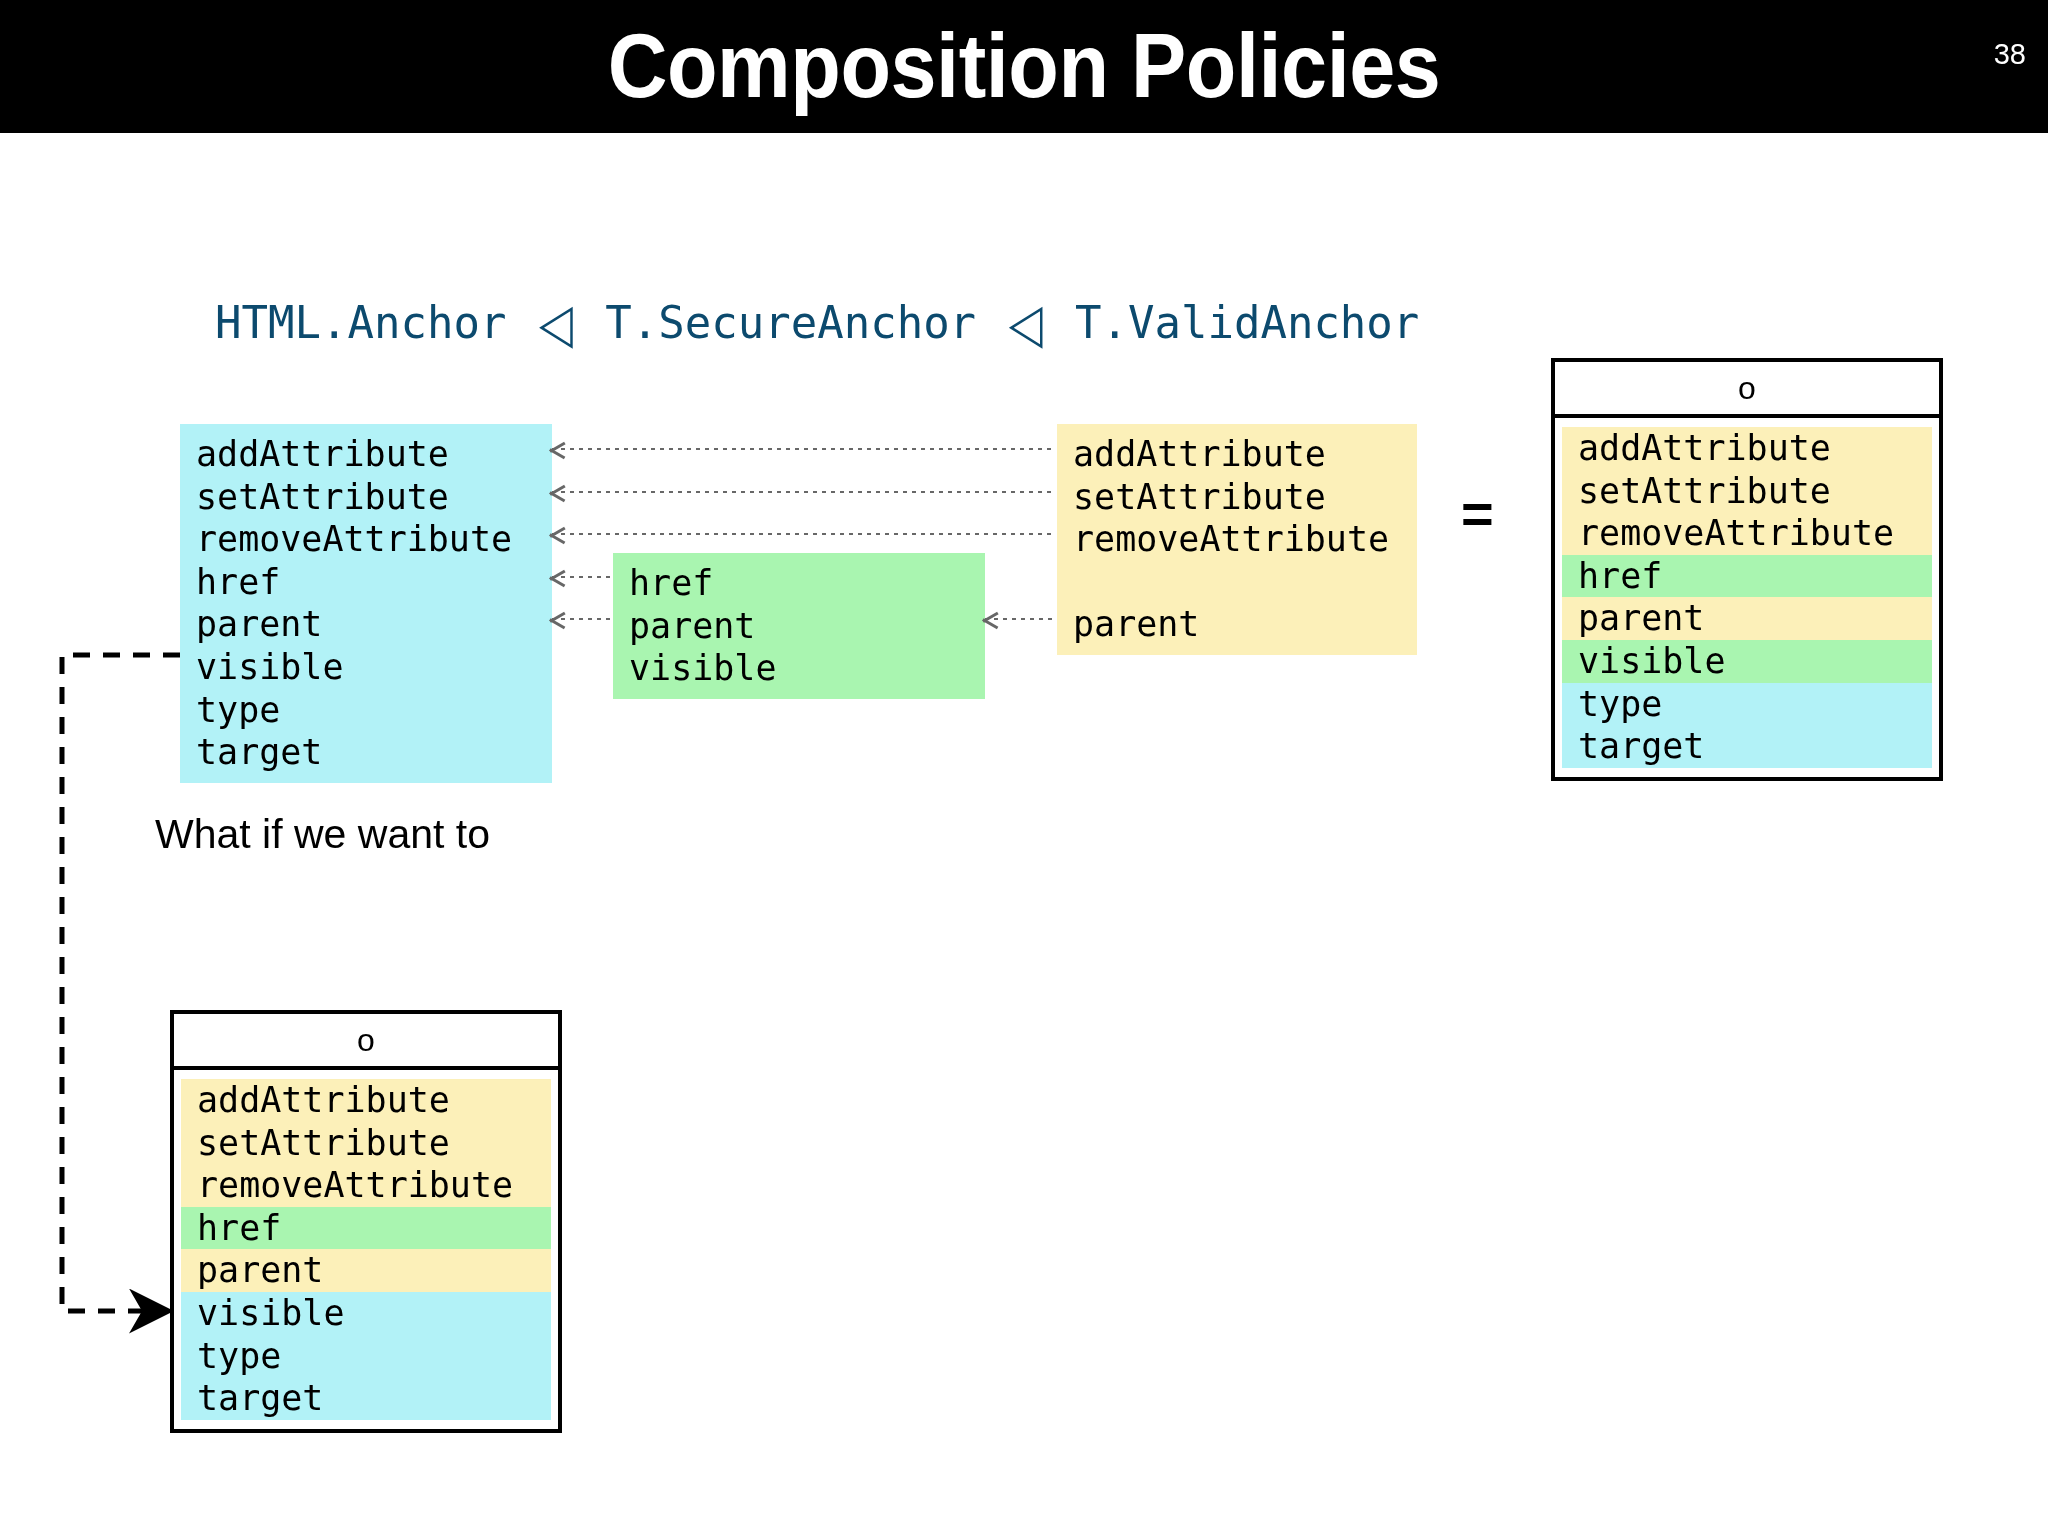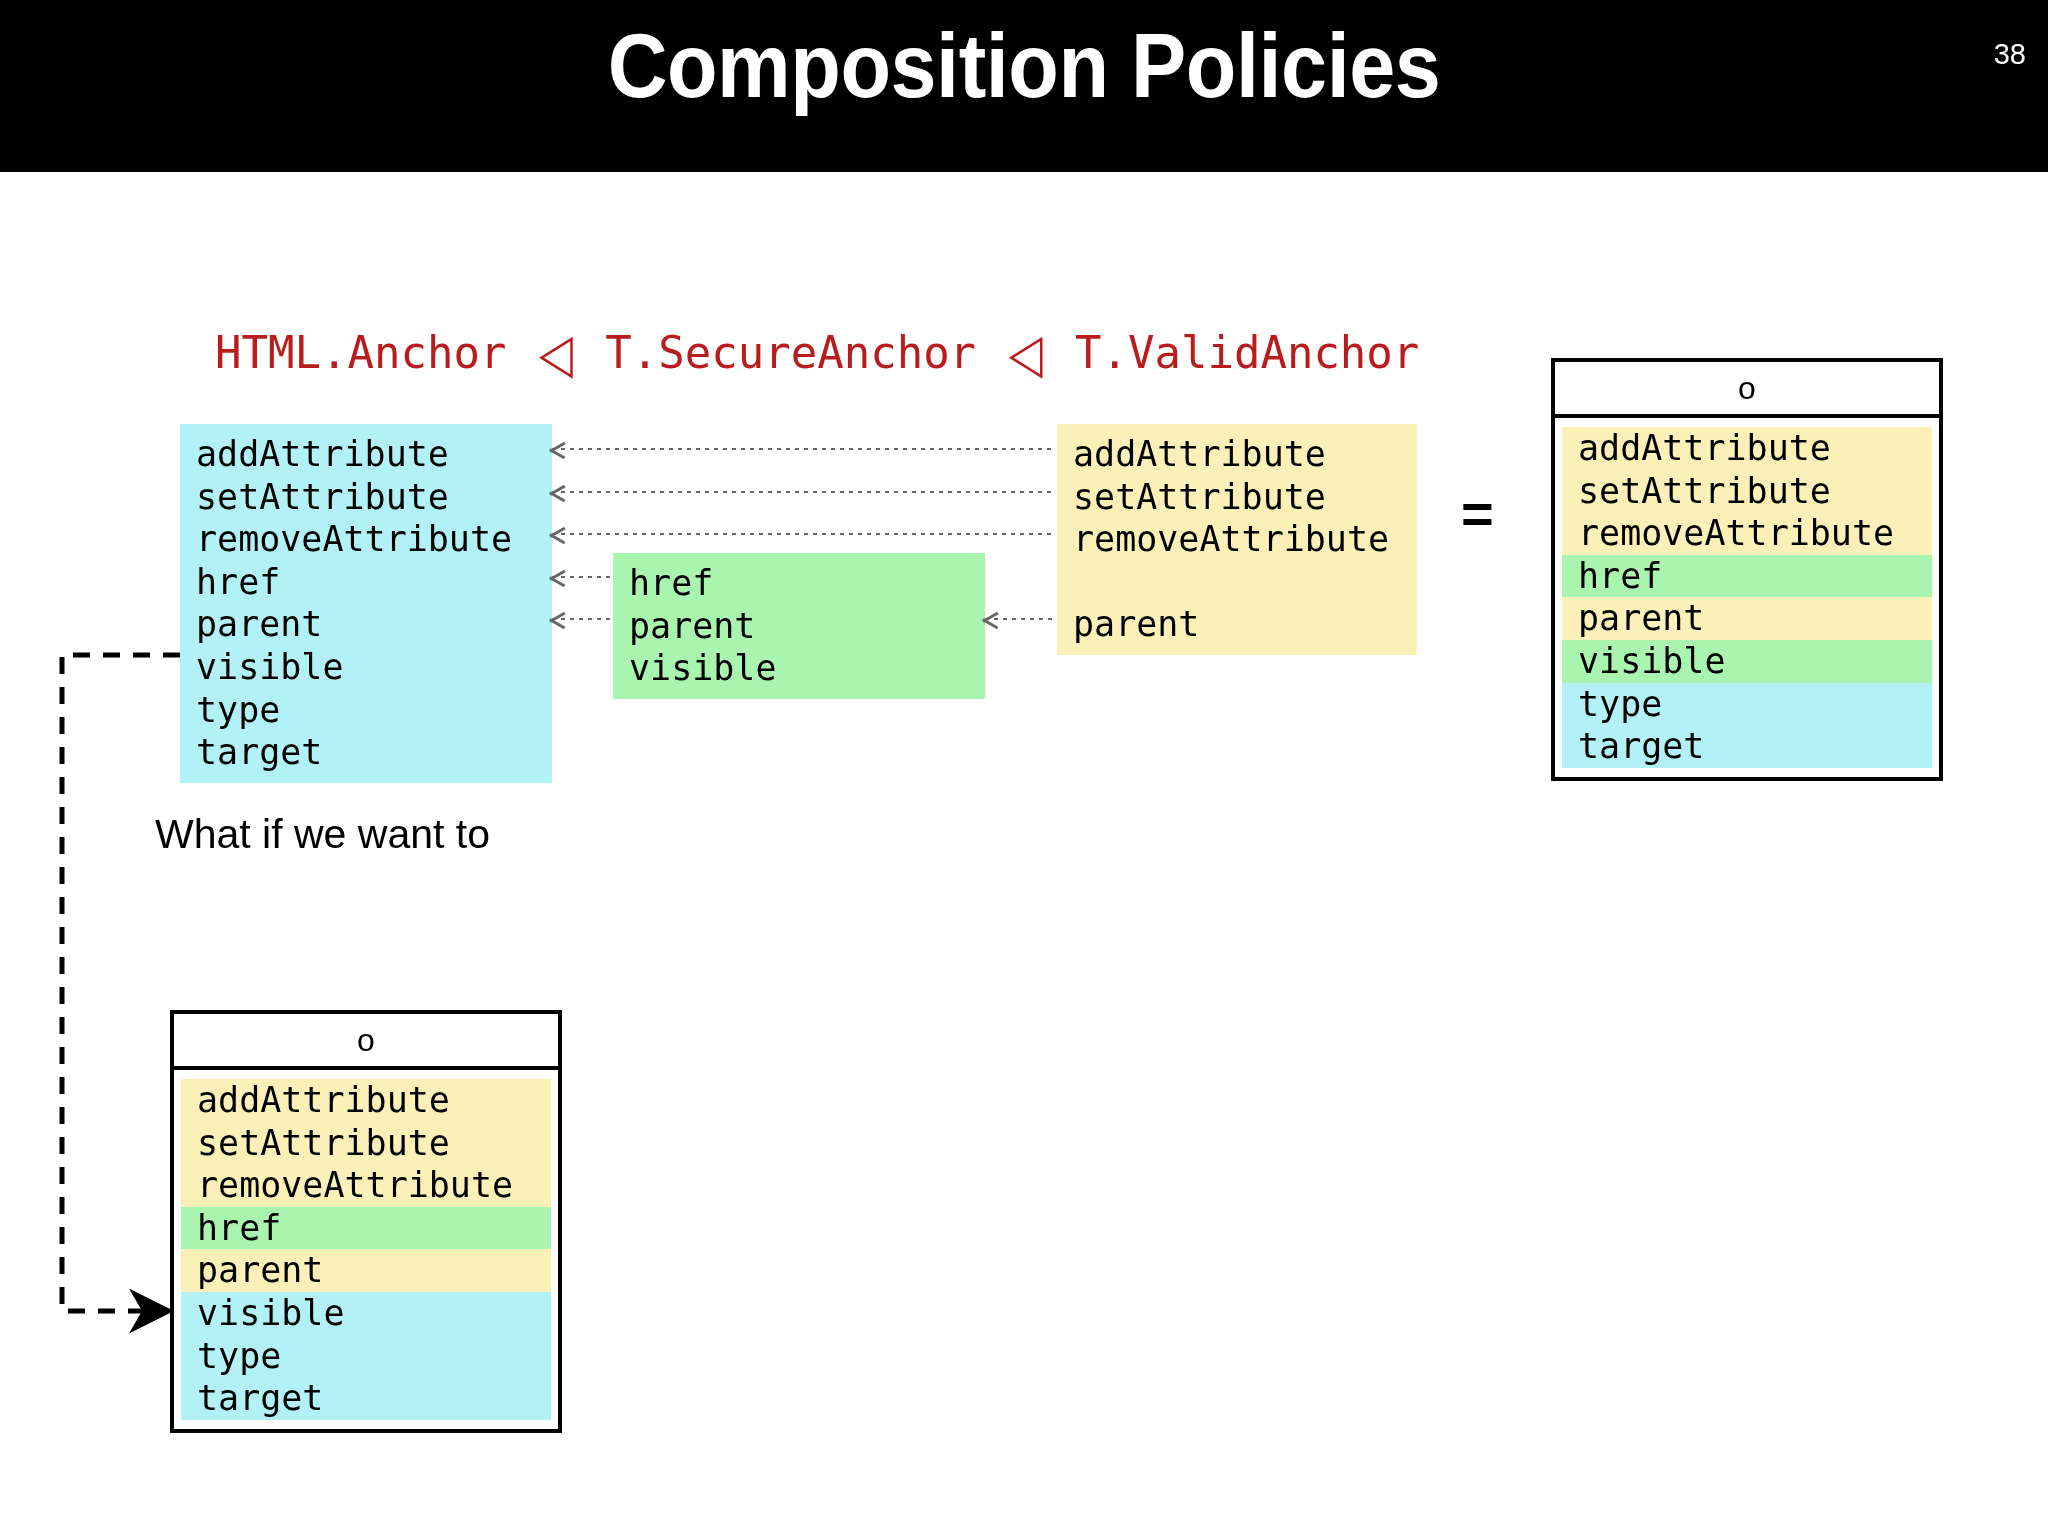--- a/index.html
+++ b/index.html
@@ -12,21 +12,21 @@
     height: 1536px;
     position: relative;
     font-family: "Liberation Sans", sans-serif;
     overflow: hidden;
   }
 
   
   #title-bar {
     position: absolute;
     left: 0; top: 0;
-    width: 2048px; height: 172px;
+    width: 2048px; height: 133px;
     background: #000000;
   }
   #slide-title {
     position: absolute;
     left: 0; top: 0;
     width: 2048px;
     line-height: 133px;
     text-align: center;
     color: #ffffff;
     font-family: "Liberation Sans", sans-serif;
@@ -44,24 +44,23 @@
     font-family: "Liberation Sans", sans-serif;
     text-align: right;
   }
 
   
   #formula-line {
     position: absolute;
     left: 215px; top: 297px;
     font-family: "DejaVu Sans Mono", monospace;
     font-size: 44px;
-    color: #b91c1c;
+    color: #0c4a6e;
     white-space: nowrap;
     letter-spacing: 0px;
-    margin-top: 30px;
   }
   #formula-line .tri {
     font-family: "DejaVu Sans", sans-serif;
     font-size: 44px;
     display: inline-block;
     transform: scaleY(1.25);
     padding: 0 6px;
   }
 
   

